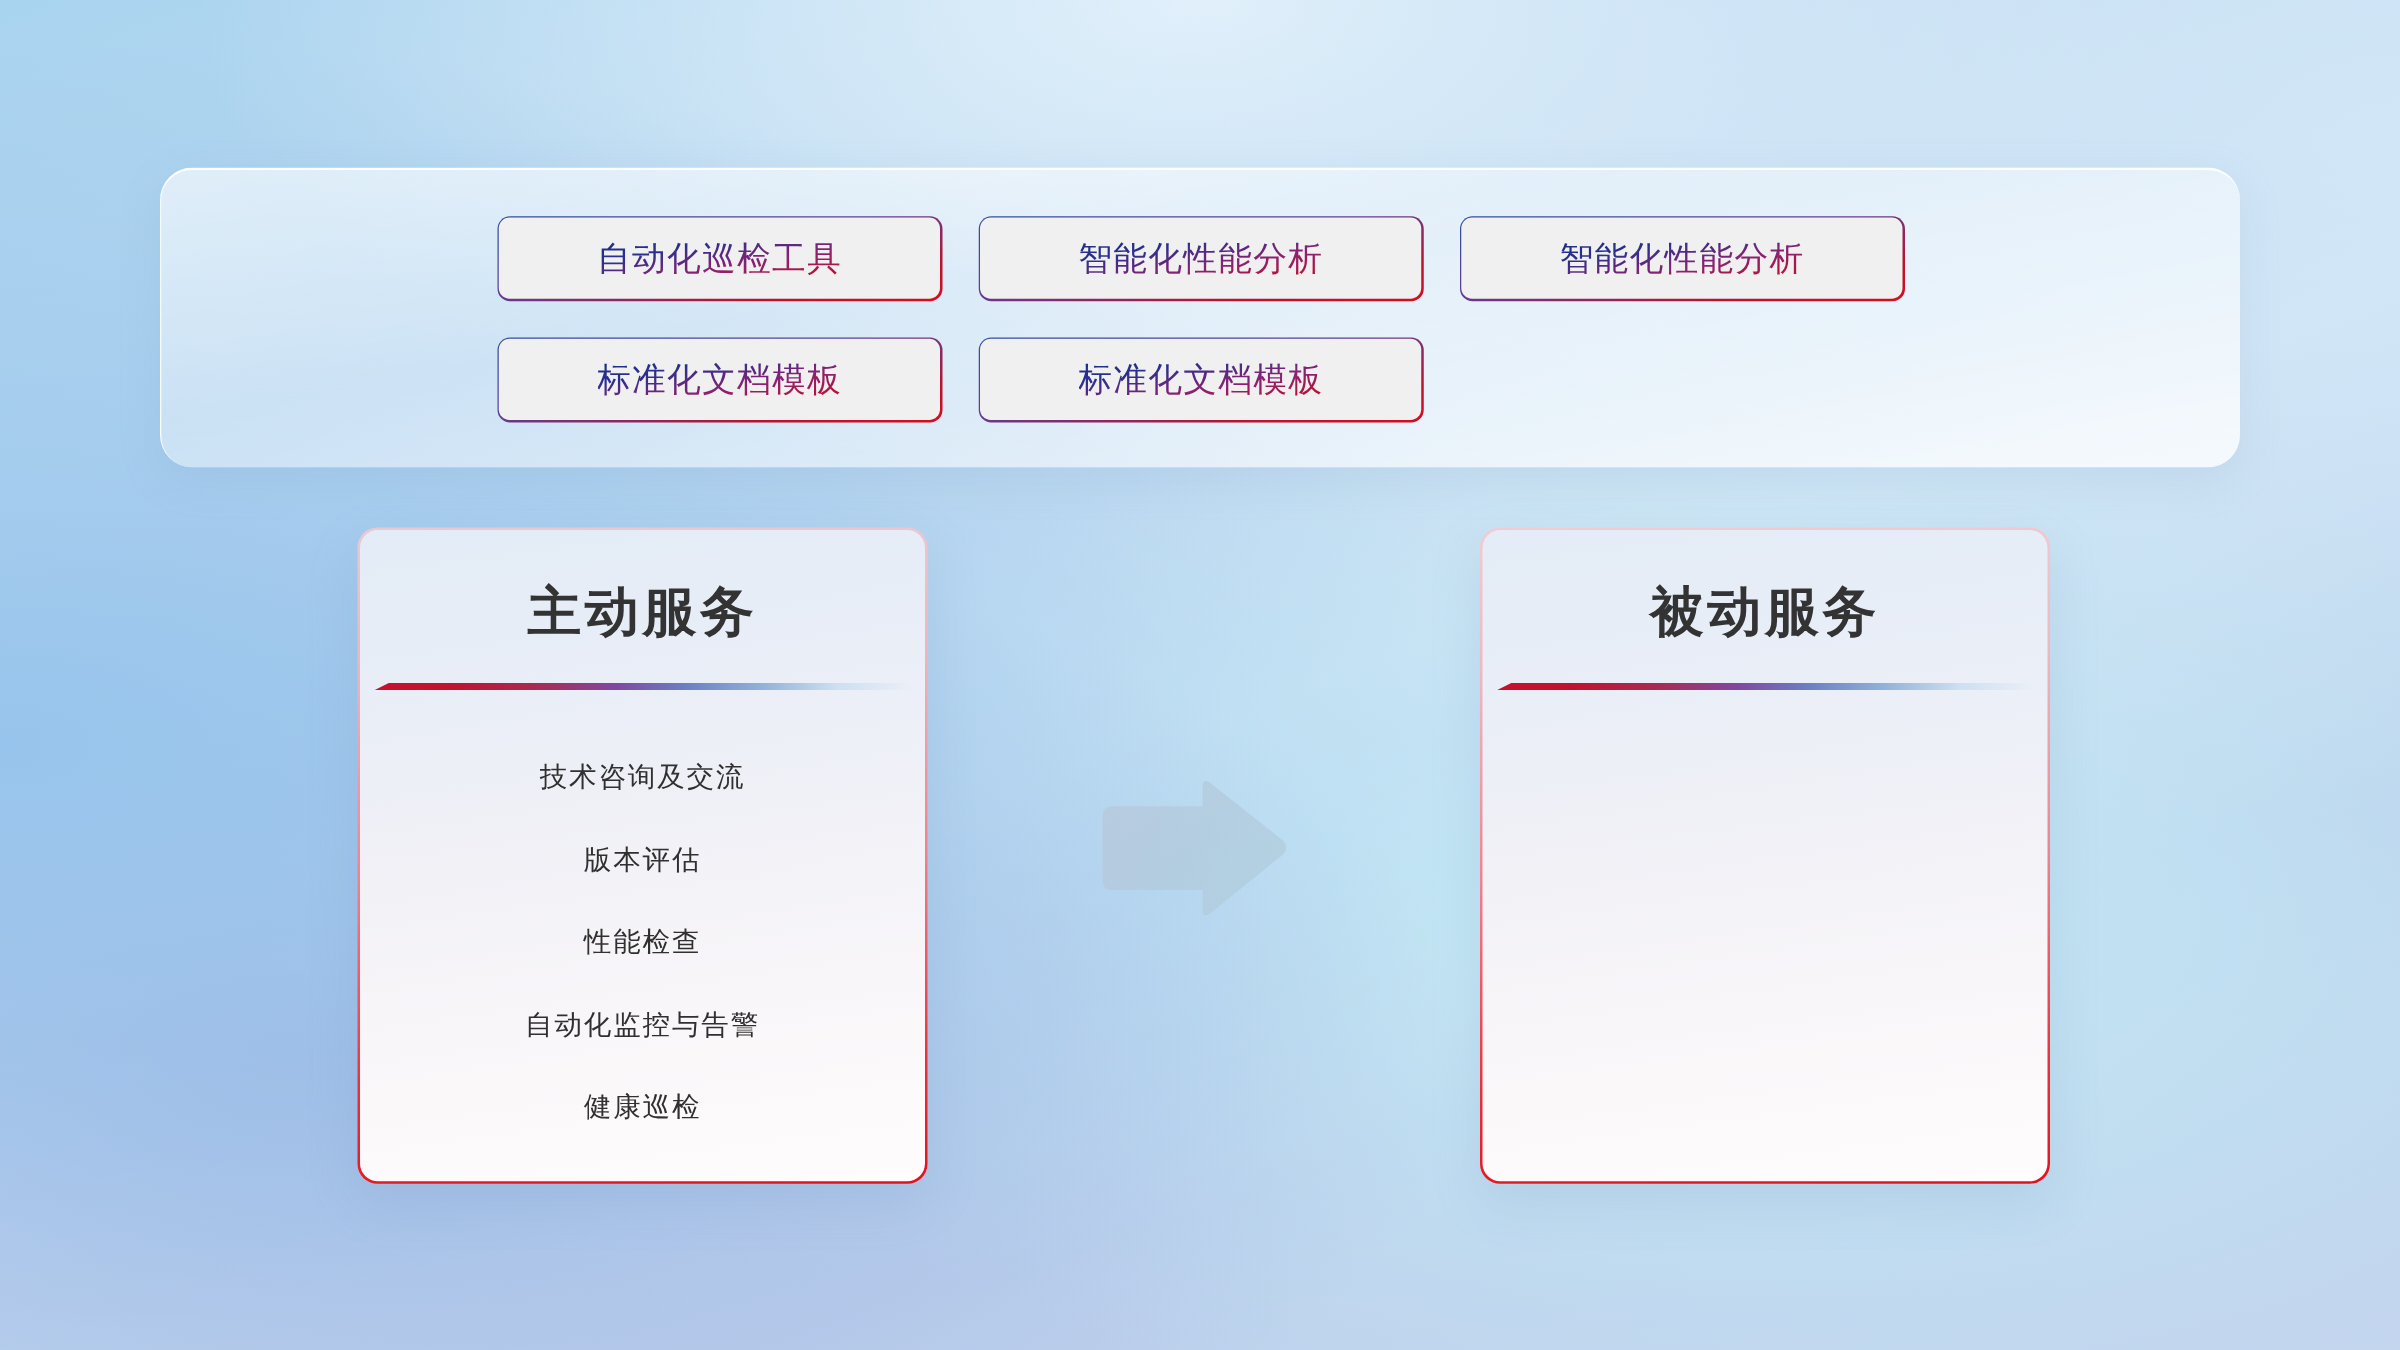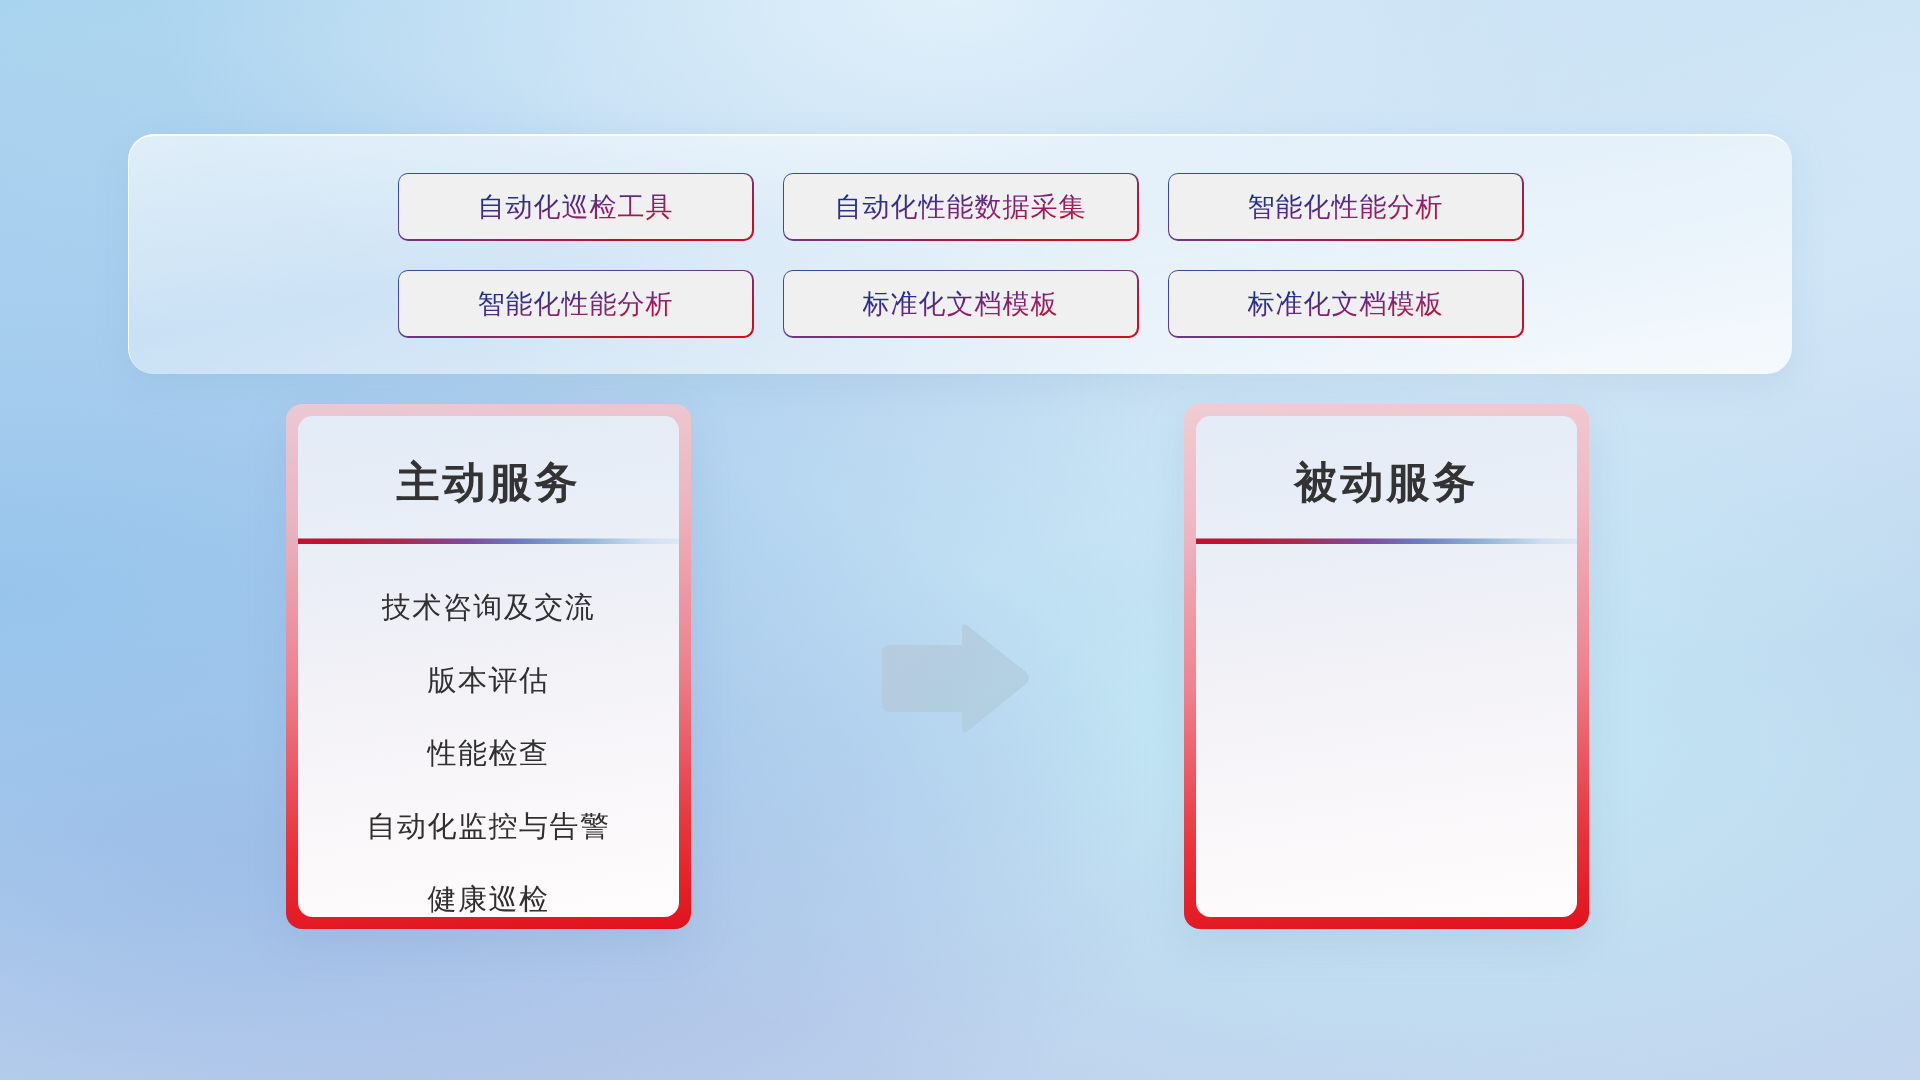--- a/index.html
+++ b/index.html
@@ -81,25 +81,25 @@
     -webkit-background-clip: text;
     background-clip: text;
     color: transparent;
     -webkit-text-fill-color: transparent;
     white-space: nowrap;
   }
 
   
   .service-card {
     position: absolute;
-    top: 404px;
-    width: 405px;
+    top: 422px;
+    width: 456px;
     height: 525px;
     border-radius: 16px;
-    padding: 12px;
+    padding: 2px;
     background: linear-gradient(177deg,
         rgba(247,200,205,0.85) 0%,
         rgba(246,176,184,0.85) 22%,
         rgba(243,122,134,0.92) 52%,
         rgba(234,45,52,0.97) 82%,
         #e2121d 100%);
     box-sizing: border-box;
     box-shadow: 0 14px 40px rgba(110,145,190,0.18);
   }
   #card-proactive { left: 286px; }
@@ -160,21 +160,21 @@
 
   .card-list {
     margin-top: 24px;
     display: flex;
     flex-direction: column;
     align-items: center;
     gap: 0;
     width: 100%;
   }
   .card-list-item {
-    font-size: 29px;
+    font-size: 22px;
     color: #303030;
     letter-spacing: 1.5px;
     line-height: 1;
     padding: 22px 0;
     white-space: nowrap;
   }
 
   
   #flow-arrow {
     position: absolute;
@@ -191,25 +191,20 @@
 
   <div id="top-panel">
     <div id="chip-grid">
 
       <div class="chip">
         <div class="chip-inner">
           <span class="chip-label">自动化巡检工具</span>
         </div>
       </div>
 
-      <div class="chip">
-        <div class="chip-inner">
-          <span class="chip-label">自动化性能数据采集</span>
-        </div>
-      </div>
 
       <div class="chip">
         <div class="chip-inner">
           <span class="chip-label">智能化性能分析</span>
         </div>
       </div>
 
       <div class="chip">
         <div class="chip-inner">
           <span class="chip-label">智能化性能分析</span>

